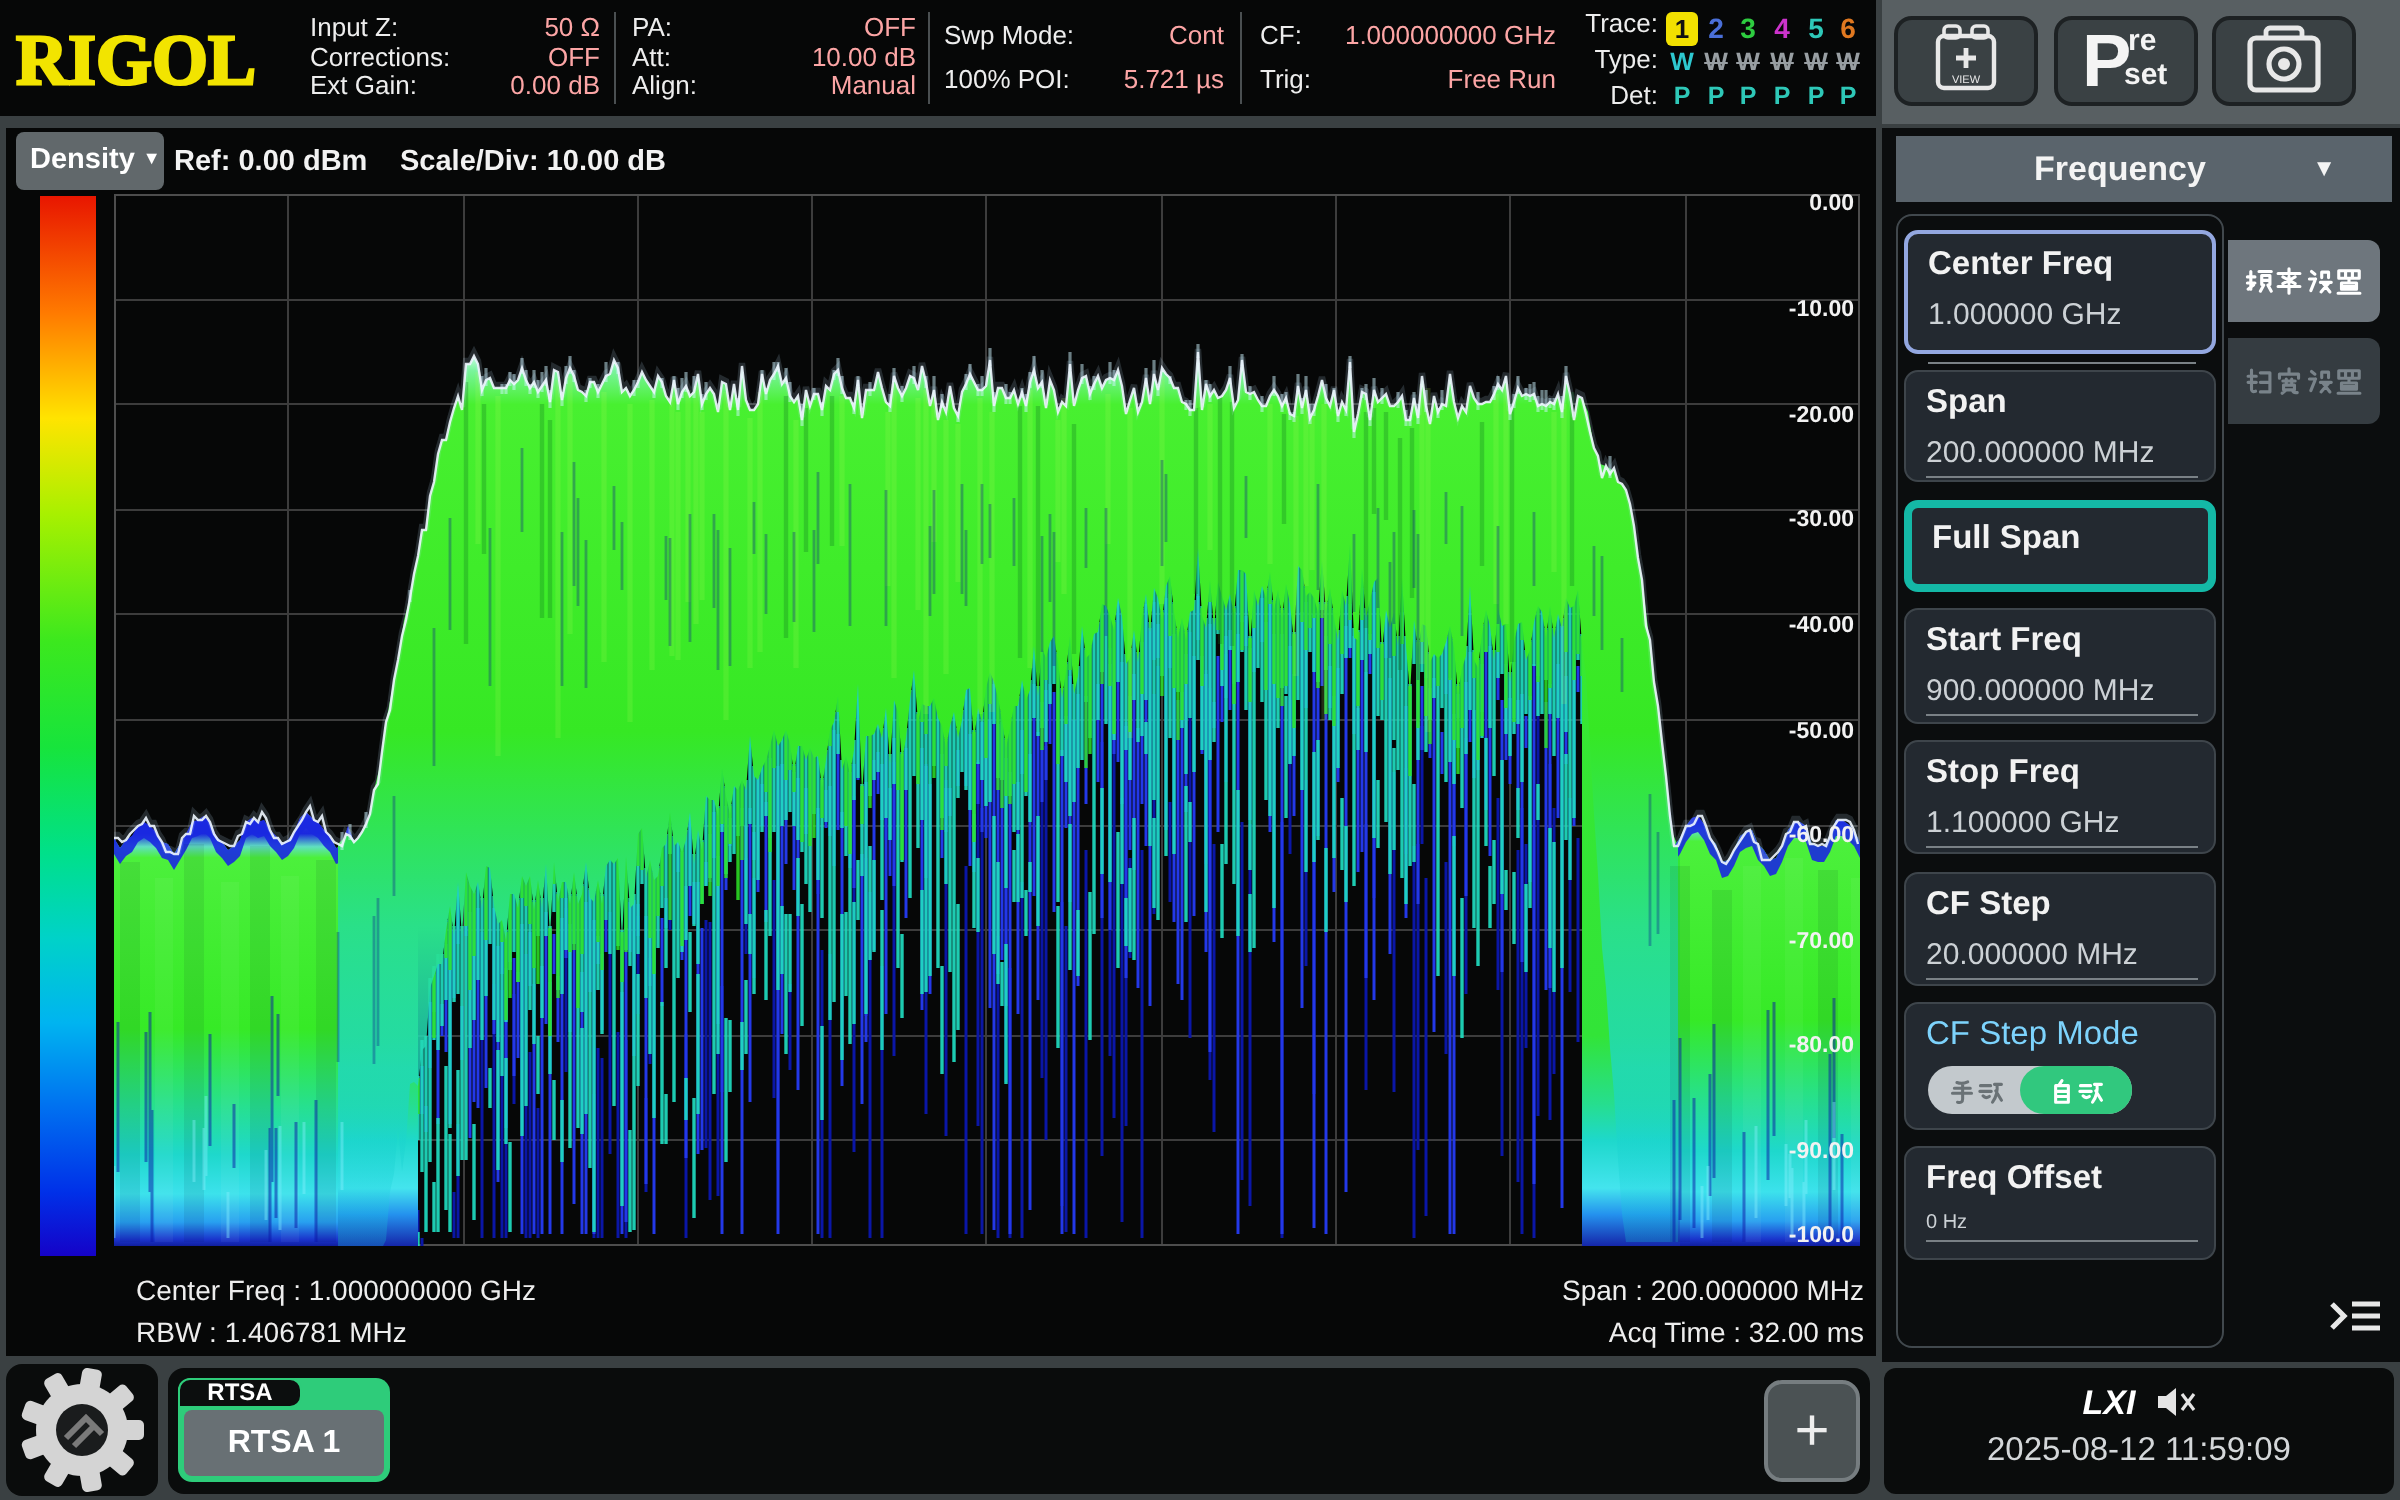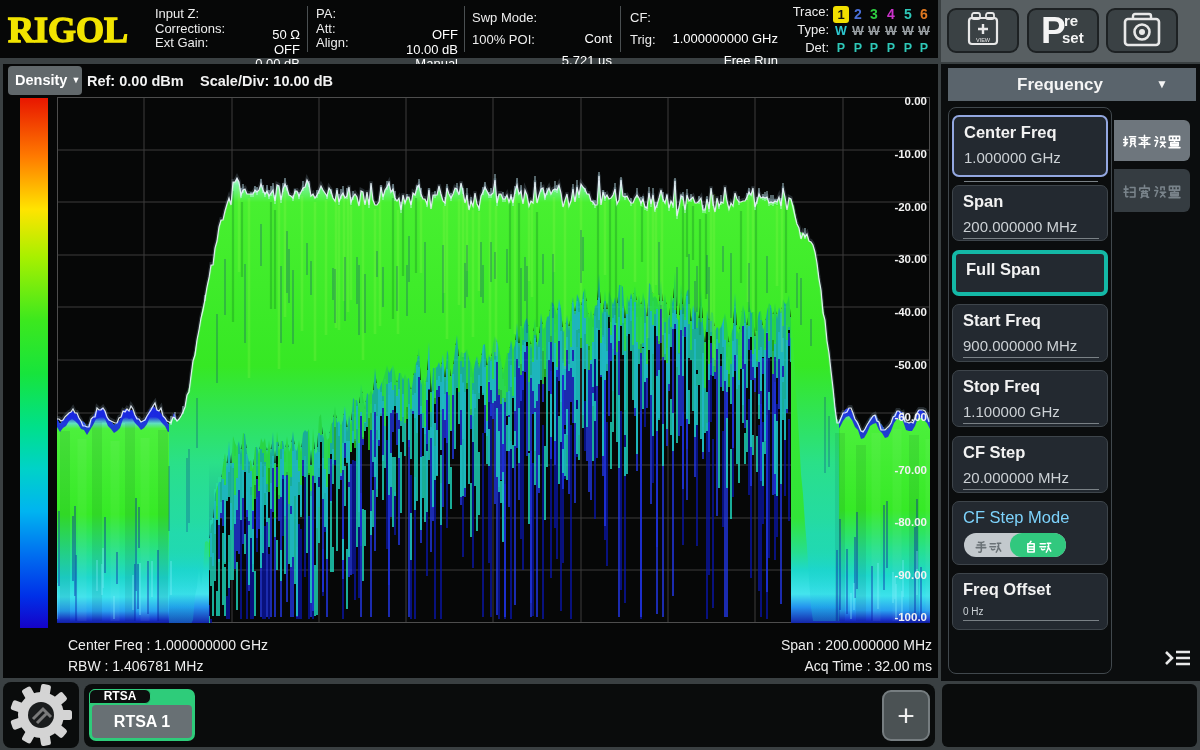--- a/index.html
+++ b/index.html
@@ -1,18 +1,18 @@
 <!DOCTYPE html>
 <html><head><meta charset="utf-8"><style>
 * { margin:0; padding:0; box-sizing:border-box; }
 html,body { width:1200px; height:750px; background:#3a4042; font-family:"Liberation Sans",sans-serif; overflow:hidden; position:relative; }
 .abs { position:absolute; }
 .blk { position:absolute; background:#060707; }
 .lab { color:#ededed; font-size:13px; line-height:14.5px; }
-.val { color:#ffffff; font-size:13px; line-height:14.5px; text-align:right;margin-top:21px; }
+.val { color:#fca5a5; font-size:13px; line-height:14.5px; text-align:right; }
 </style></head><body>
 <div class="blk" style="left:0;top:0;width:938px;height:58px"></div>
 <div class="abs" style="left:8px;top:9px;color:#f2e400;font-family:'Liberation Serif',serif;font-weight:bold;font-size:36px;letter-spacing:0px;-webkit-text-stroke:1.4px #f2e400;transform:scaleY(1.0)">RIGOL</div>
 <div class="abs lab" style="left:155px;top:7.0px">Input Z:</div>
 <div class="abs val" style="left:155px;top:7.0px;width:145px">50 Ω</div>
 <div class="abs lab" style="left:155px;top:21.5px">Corrections:</div>
 <div class="abs val" style="left:155px;top:21.5px;width:145px">OFF</div>
 <div class="abs lab" style="left:155px;top:36.0px">Ext Gain:</div>
 <div class="abs val" style="left:155px;top:36.0px;width:145px">0.00 dB</div>
 <div class="abs" style="left:307px;top:6px;width:1px;height:46px;background:#4a4f51"></div>
@@ -237,12 +237,17 @@
       <circle r="13" fill="#1a1c1d"></circle>
       <path d="M-8 4L2 -6L10 2M-4 8L6 -2" stroke="#7a7a7a" stroke-width="3" fill="none"></path>
     </svg></div>
 <div class="abs" style="left:84px;top:684px;width:851px;height:63px;background:#0a0c0c;border-radius:8px"></div>
 <div class="abs" style="left:89px;top:689px;width:106px;height:52px;background:#2ecc7a;border-radius:7px">
     <div style="position:absolute;left:0;top:0;width:62px;height:15px;background:#0c0e0e;border:1.5px solid #2ecc7a;border-radius:6px 6px 6px 0;color:#fff;font-size:12px;font-weight:bold;text-align:center;line-height:13px">RTSA</div>
     <div style="position:absolute;left:3px;top:16px;width:100px;height:33px;background:#687074;border-radius:4px;color:#fff;font-size:16px;font-weight:bold;text-align:center;line-height:33px">RTSA 1</div>
   </div>
 <div class="abs" style="left:882px;top:690px;width:48px;height:51px;background:#4b5254;border:2px solid #767d80;border-radius:9px;color:#eee;font-size:30px;font-weight:normal;text-align:center;line-height:47px">+</div>
 <div class="abs" style="left:942px;top:684px;width:255px;height:63px;background:#0a0c0c;border-radius:6px">
+    <div style="position:absolute;left:0;top:8px;width:100%;text-align:center;color:#fff;font-weight:bold;font-style:italic;font-size:17px">LXI<svg width="20" height="16" viewBox="0 0 20 16" style="vertical-align:-2px;margin-left:10px">
+        <path d="M1 5h4l5-4v14l-5-4H1z" fill="#e4e4e4"></path>
+        <path d="M13 4l6 8M19 4l-6 8" stroke="#e4e4e4" stroke-width="1.6"></path>
+      </svg></div>
+    <div style="position:absolute;left:0;top:32px;width:100%;text-align:center;color:#d4d7d9;font-size:16.5px">2025-08-12 11:59:09</div>
   </div>
 </body></html>

